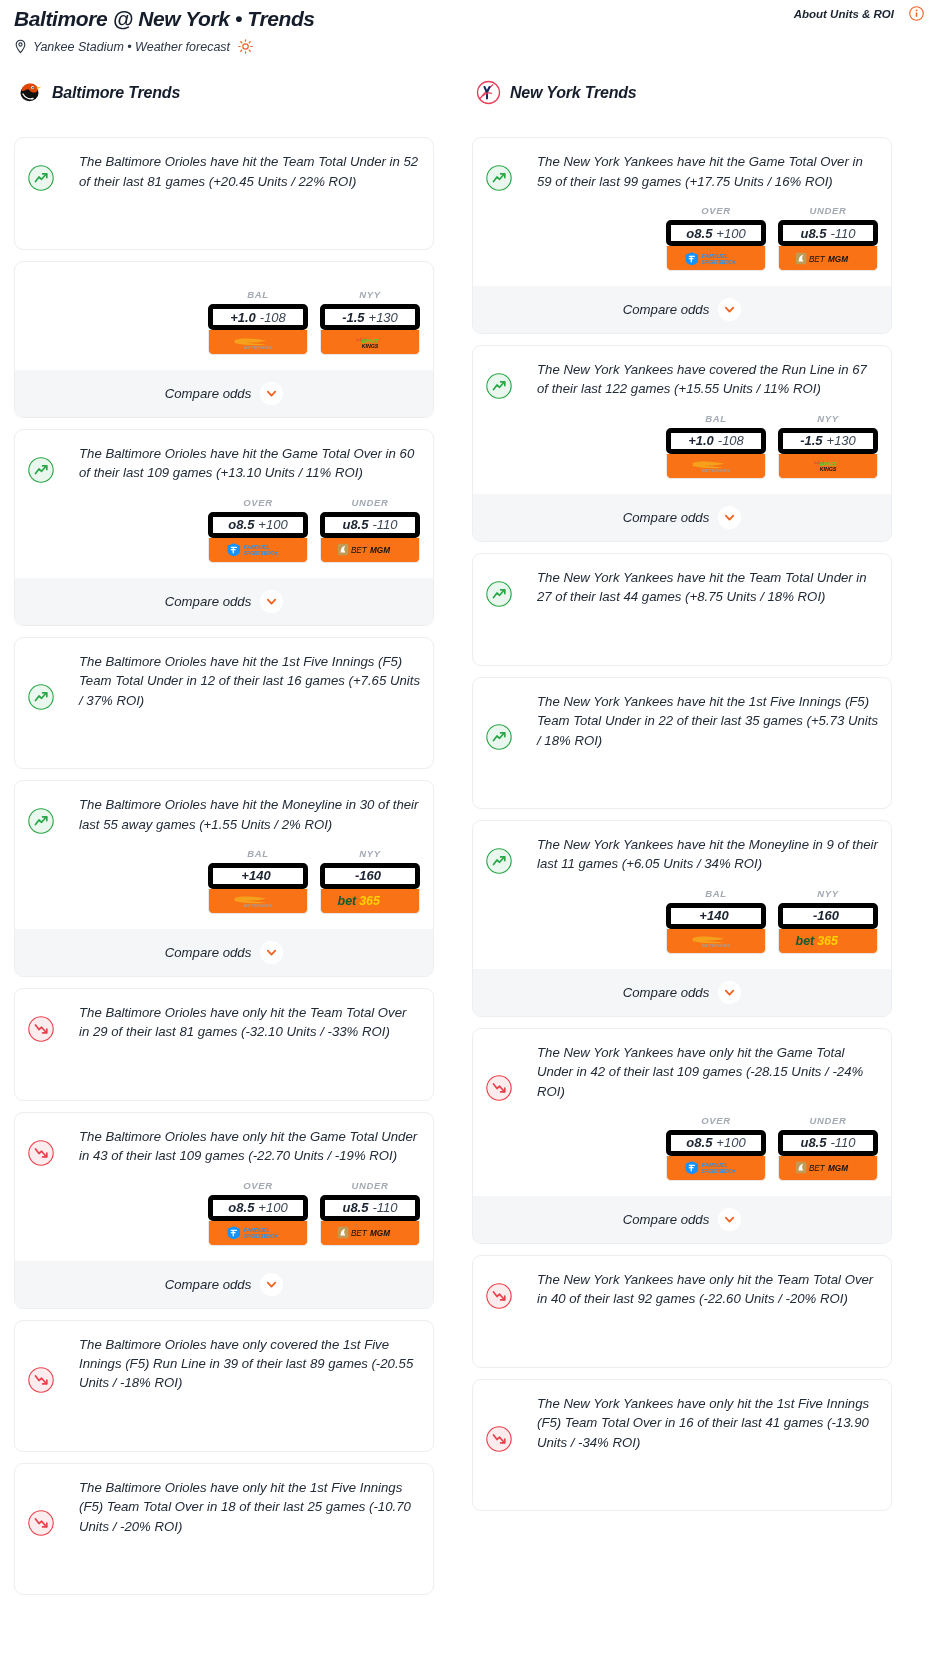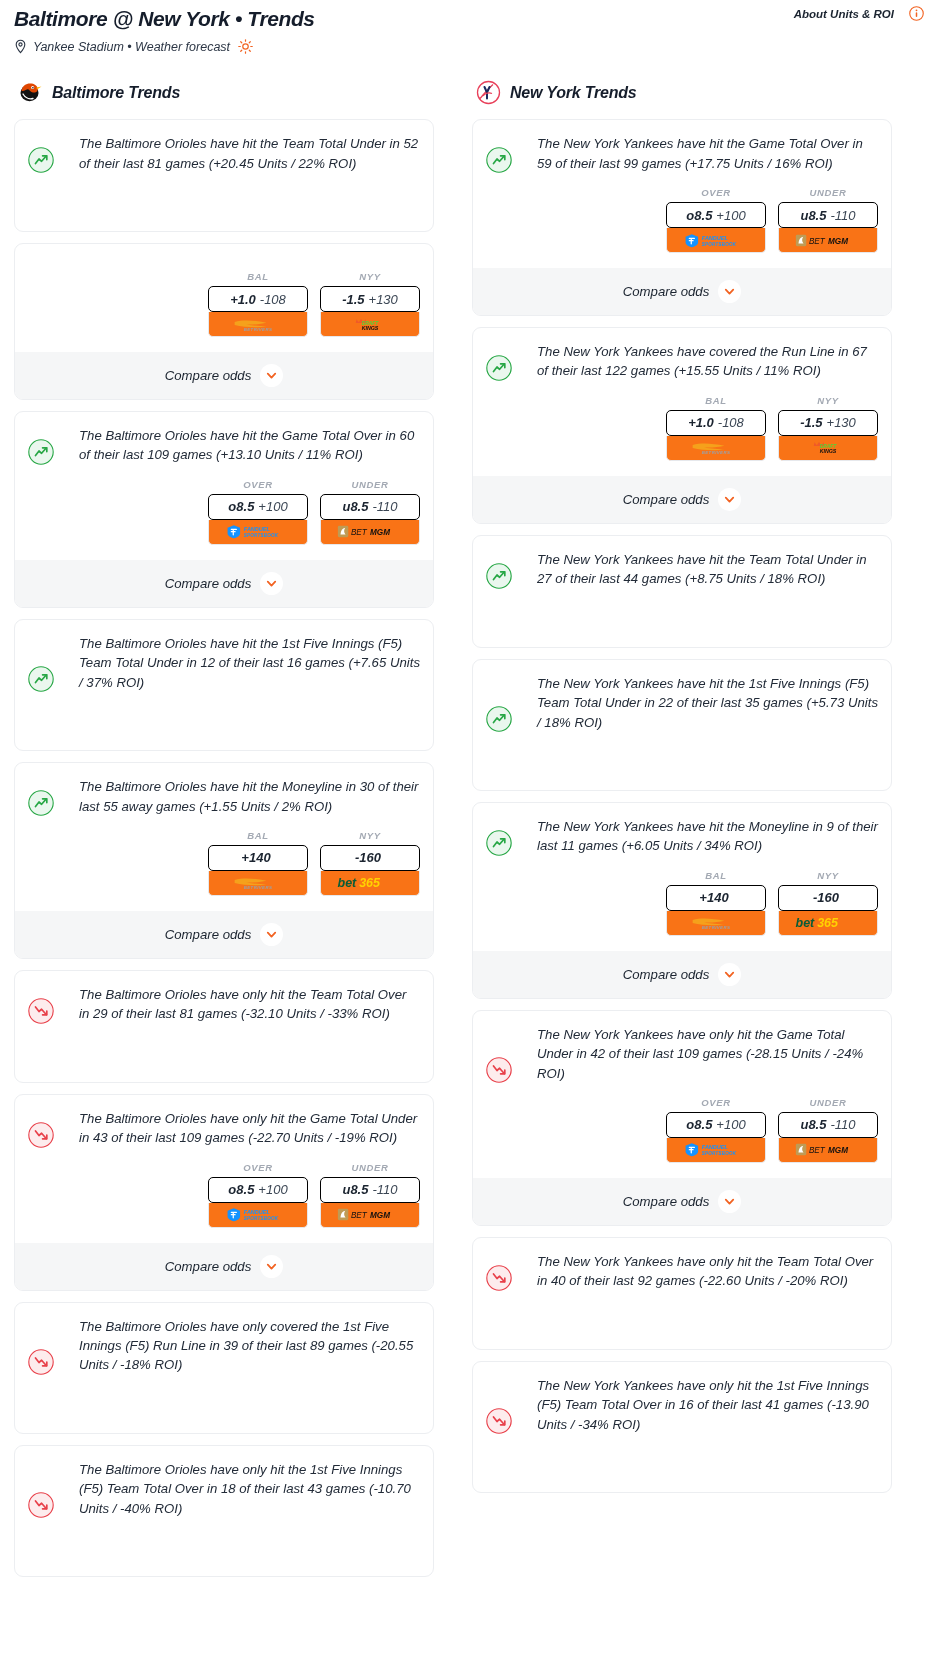--- a/index.html
+++ b/index.html
@@ -51,21 +51,21 @@
     gap: 38px;
     padding: 26px 14px 0 14px;
     align-items: flex-start;
   }
   .col { width: 420px; flex: 0 0 420px; }
 
   .col-head {
     display: flex;
     align-items: center;
     gap: 9px;
-    margin-bottom: 14px;
+    margin-bottom: 32px;
     padding-left: 4px;
   }
   .team-logo { width: 25px; height: 25px; flex: 0 0 auto; }
   .col-head-label {
     font-size: 16px;
     font-weight: 800;
     letter-spacing: -0.2px;
     color: #151d2b;
   }
 
@@ -99,21 +99,21 @@
   .odds-col { width: 100px; }
   .odds-label {
     text-align: center;
     font-size: 9.5px;
     letter-spacing: 0.6px;
     color: #a3a9b3;
     font-weight: 600;
     margin-bottom: 4px;
   }
   .odds-box {
-    border: 1px solid #000000;
+    border: 5px solid #000000;
     border-radius: 5px;
     height: 26px;
     display: flex;
     align-items: center;
     justify-content: center;
     background: #fff;
     cursor: pointer;
   }
   .odds-box .line { font-size: 13px; font-weight: 700; color: #1b2430; }
   .odds-box .price { font-size: 13px; font-weight: 400; color: #3b4654; margin-left: 4px; }
@@ -455,21 +455,21 @@
           <div class="card-pad"></div>
           <div class="card-pad sm"></div>
         </div>
         <div class="card">
           <div class="card-body">
             <span class="tr-icon"><svg viewBox="0 0 26 26" width="26" height="26">
                 <circle cx="13" cy="13" r="12.2" fill="#fdeced" stroke="#e8404a" stroke-width="1.1"></circle>
                 <path d="M7.5 9 L11 13.5 L13.6 11.2 L18.4 16.7" fill="none" stroke="#e8404a" stroke-width="1.7" stroke-linecap="round" stroke-linejoin="round"></path>
                 <path d="M14.6 16.8 L18.8 16.8 L18.8 13" fill="none" stroke="#e8404a" stroke-width="1.7" stroke-linecap="round" stroke-linejoin="round"></path>
               </svg></span>
-            <span class="tr-text">The Baltimore Orioles have only hit the 1st Five Innings (F5) Team Total Over in 18 of their last 43 games (-10.70 Units / -40% ROI)</span>
+            <span class="tr-text">The Baltimore Orioles have only hit the 1st Five Innings (F5) Team Total Over in 18 of their last 25 games (-10.70 Units / -20% ROI)</span>
           </div>
           <div class="card-pad"></div>
           <div class="card-pad sm"></div>
         </div>
       </div>
       <div class="col">
         <div class="col-head">
           <span class="team-logo"><svg viewBox="0 0 25 25" width="25" height="25">
               <circle cx="12.5" cy="12.5" r="11" fill="#fff" stroke="#e8405a" stroke-width="1.3"></circle>
               <path d="M4 18.5 C8 14 12 9 17 4.5" stroke="#e8405a" stroke-width="1.3" fill="none"></path>

